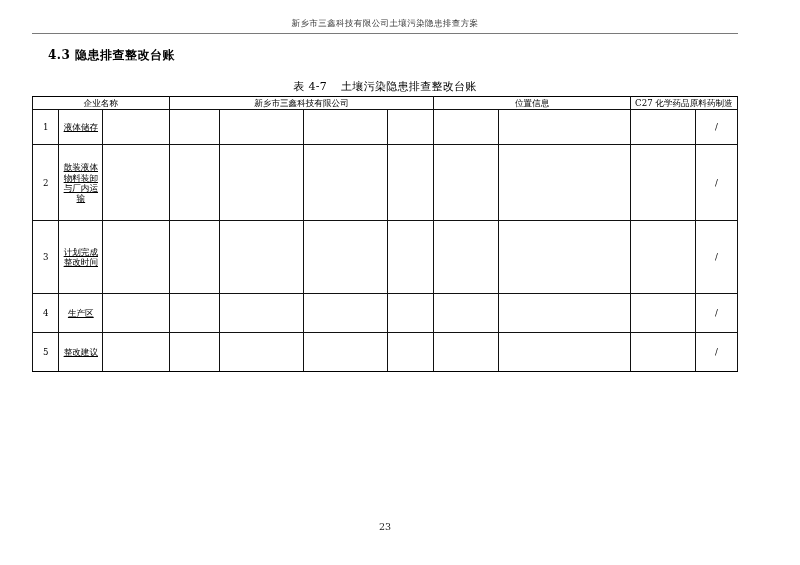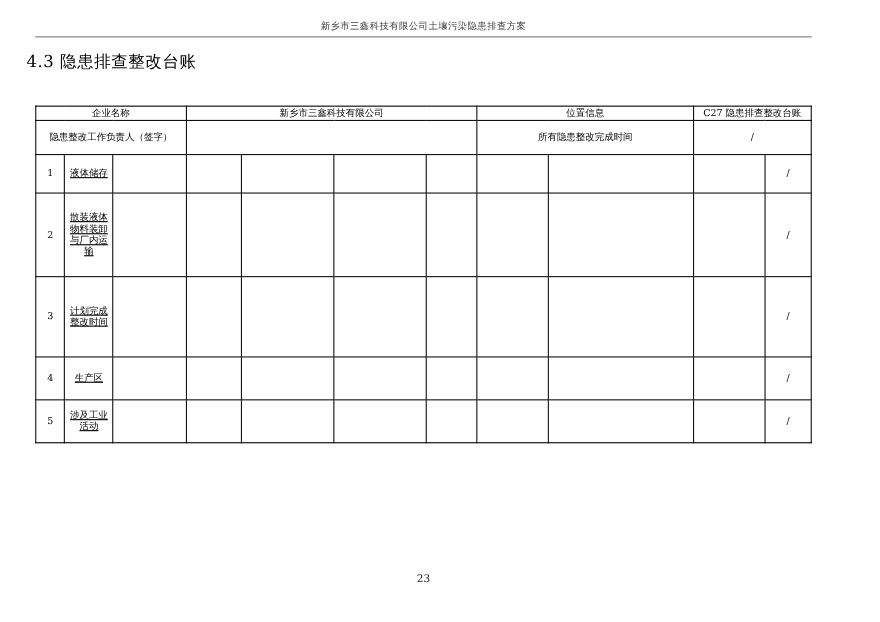--- a/index.html
+++ b/index.html
@@ -41,24 +41,24 @@
     left: 32px;
     top: 33px;
     width: 706px;
     height: 0;
     border-top: 1px solid #7a7a7a;
   }
 
   
   .section-heading {
     position: absolute;
-    left: 24px;
+    left: 48px;
     top: 47px;
-    font-size: 15px;
-    font-weight: normal;
+    font-size: 12px;
+    font-weight: bold;
     letter-spacing: 0.5px;
     color: #000;
     font-family: "DejaVu Serif", "Liberation Serif", serif;
   }
 
   
   .table-caption {
     position: absolute;
     left: 32px;
     top: 79px;
@@ -118,20 +118,23 @@
 </head>
 <body>
 
 <div class="page">
 
   <div class="doc-header">新乡市三鑫科技有限公司土壤污染隐患排查方案</div>
   <div class="doc-header-rule"></div>
 
   <div class="section-heading">4.3 隐患排查整改台账</div>
 
+  <div class="table-caption">
+    <span>表 4-7</span><span class="cap-gap"></span><span>土壤污染隐患排查整改台账</span>
+  </div>
 
   <div class="tbl-wrap">
     <table class="ledger">
       <colgroup>
         <col style="width:25px">
         <col style="width:42px">
         <col style="width:63px">
         <col style="width:48px">
         <col style="width:80px">
         <col style="width:80px">
@@ -140,29 +143,23 @@
         <col style="width:125px">
         <col style="width:62px">
         <col style="width:40px">
       </colgroup>
 
       <tbody>
           <tr class="band-top">
         <td class="meta-label" colspan="3">企业名称</td>
         <td class="meta-value" colspan="4">新乡市三鑫科技有限公司</td>
         <td class="meta-label" colspan="2">位置信息</td>
-        <td class="meta-value" colspan="2">C27 隐患排查整改台账</td>
-      </tr>
-
-      <tr>
-        <td class="meta-label" colspan="3" style="height:28px">隐患整改工作负责人（签字）</td>
-        <td class="meta-value" colspan="4"></td>
-        <td class="meta-label" colspan="2">所有隐患整改完成时间</td>
-        <td class="meta-value" colspan="2">/</td>
-      </tr>
+        <td class="meta-value" colspan="2">C27 化学药品原料药制造</td>
+      </tr>
+
 
 
       <tr>
         <td class="idx" style="height:32px">1</td>
         <td class="activity">液体储存</td>
         <td class="blank"></td>
         <td class="blank"></td>
         <td class="blank"></td>
         <td class="blank"></td>
         <td class="blank"></td>
@@ -209,21 +206,21 @@
         <td class="blank"></td>
         <td class="blank"></td>
         <td class="blank"></td>
         <td class="blank"></td>
         <td class="blank"></td>
         <td class="slash">/</td>
       </tr>
 
       <tr class="band-bottom">
         <td class="idx" style="height:36px">5</td>
-        <td class="activity">涉及工业活动</td>
+        <td class="activity">整改建议</td>
         <td class="blank"></td>
         <td class="blank"></td>
         <td class="blank"></td>
         <td class="blank"></td>
         <td class="blank"></td>
         <td class="blank"></td>
         <td class="blank"></td>
         <td class="blank"></td>
         <td class="slash">/</td>
       </tr>

